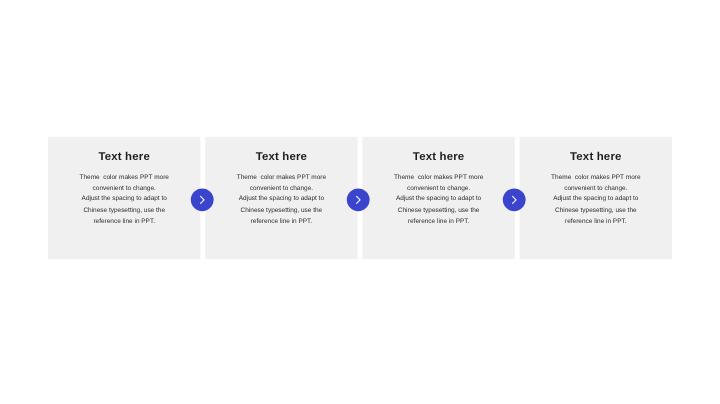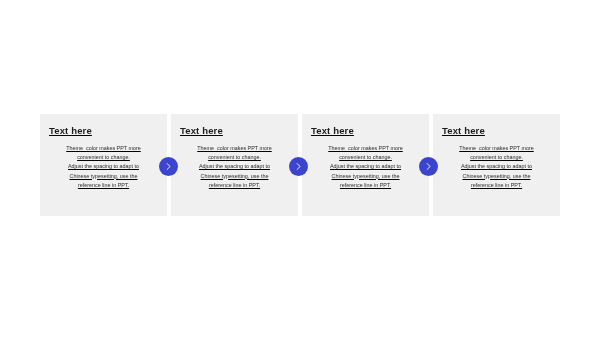--- a/index.html
+++ b/index.html
@@ -32,22 +32,21 @@
   }
   .card {
     position: relative;
     width: 127px;
     height: 102px;
     background: #f0f0f0;
     box-sizing: border-box;
     padding: 11px 9px 6px 9px;
     display: flex;
     flex-direction: column;
-    align-items: flex-start;
-    text-decoration: underline;
+    align-items: center;
   }
   .card-title {
     font-size: 9.5px;
     font-weight: bold;
     color: #1c1c1c;
     letter-spacing: 0.15px;
     text-align: center;
     margin: 0 0 8px 0;
     line-height: 11px;
   }

